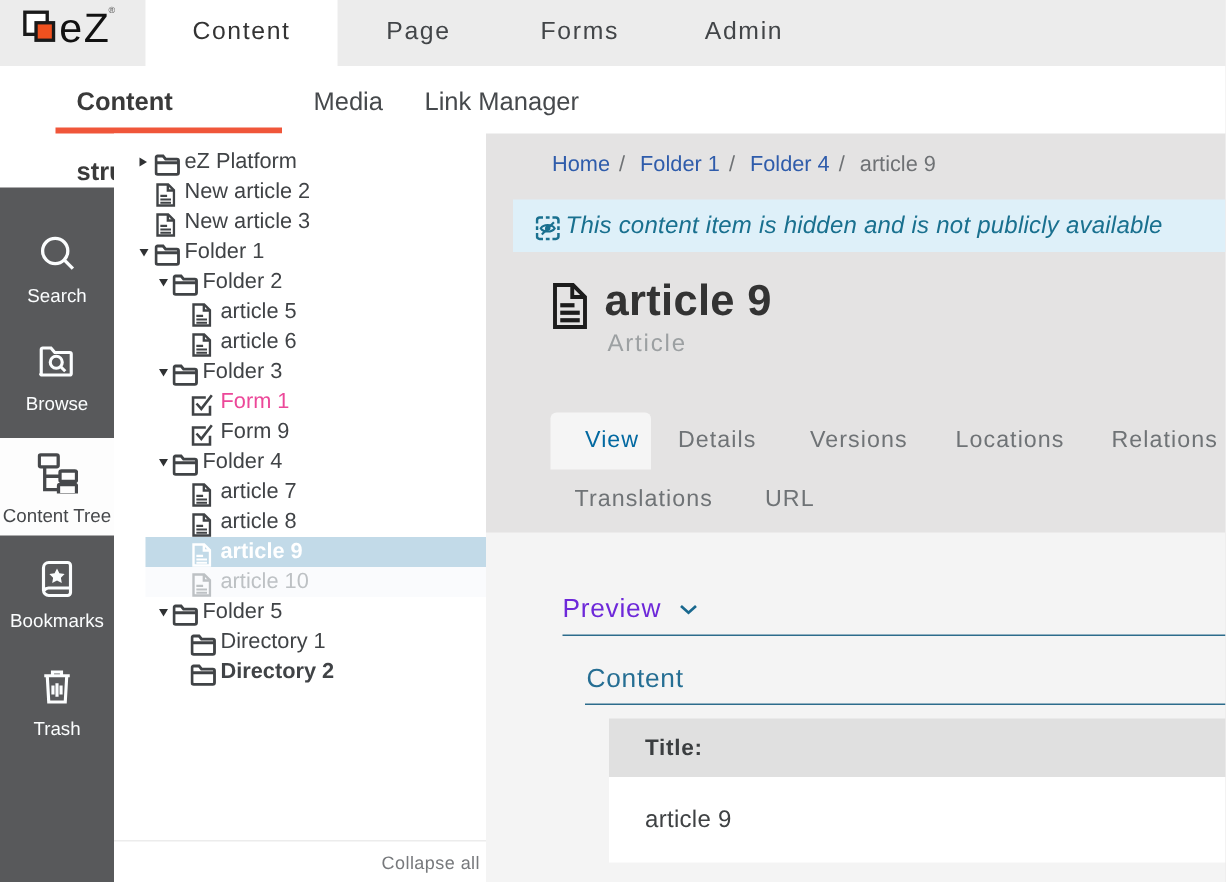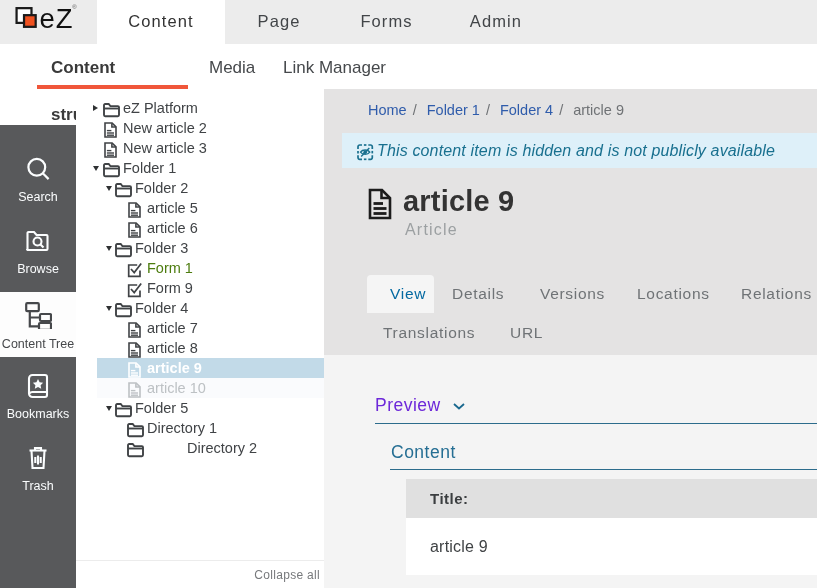--- a/index.html
+++ b/index.html
@@ -224,21 +224,21 @@
       </span>
       <span class="txt" style="left:59px; color:#404346; font-weight:normal;">Folder 3</span>
     </div>
     <div class="trow" style="left:0; top:169px; width:248px;">
       <span style="left:51px; position:absolute; top:2px; line-height:0;">
         <svg width="15" height="16" viewBox="0 0 15 16" fill="none" stroke="#404346" stroke-width="1.7">
           <path d="M13,8.5 v5.8 H1.7 V3 h8.5"></path>
           <path d="M4,7 l3.2,3.6 L14.2,1.5"></path>
         </svg>
       </span>
-      <span class="txt" style="left:71px; color:#4d7c0f; font-weight:normal;">Form 1</span>
+      <span class="txt" style="left:71px; color:#ec4899; font-weight:normal;">Form 1</span>
     </div>
     <div class="trow" style="left:0; top:189px; width:248px;">
       <span style="left:51px; position:absolute; top:2px; line-height:0;">
         <svg width="15" height="16" viewBox="0 0 15 16" fill="none" stroke="#404346" stroke-width="1.7">
           <path d="M13,8.5 v5.8 H1.7 V3 h8.5"></path>
           <path d="M4,7 l3.2,3.6 L14.2,1.5"></path>
         </svg>
       </span>
       <span class="txt" style="left:71px; color:#404346; font-weight:normal;">Form 9</span>
     </div>
@@ -321,21 +321,21 @@
       </span>
       <span class="txt" style="left:71px; color:#404346; font-weight:normal;">Directory 1</span>
     </div>
     <div class="trow" style="left:0; top:349px; width:248px;">
       <span style="left:51px; position:absolute; top:2px; line-height:0;">
         <svg width="17" height="16" viewBox="0 0 17 16" fill="none" stroke="#404346" stroke-width="1.9">
           <path d="M1,13 V3.1 A1.1,1.1 0 0 1 2.1,2 h3.6 l1.7,2.1 h7.5 A1.1,1.1 0 0 1 16,5.2 V13 a1.2,1.2 0 0 1 -1.2,1.2 H2.2 A1.2,1.2 0 0 1 1,13 z"></path>
           <line x1="1" y1="6.5" x2="16" y2="6.5"></line>
         </svg>
       </span>
-      <span class="txt" style="left:71px; color:#404346; font-weight:normal;margin-left:40px;">Directory 2</span>
+      <span class="txt" style="left:71px; color:#404346; font-weight:bold;">Directory 2</span>
     </div>
     <div id="collapse">
       <span>Collapse all</span>
     </div>
   </div>
 
 <div id="main" class="abs">
   <div id="breadcrumb"><a>Home</a><span class="sep">/</span><a>Folder 1</a><span class="sep">/</span><a>Folder 4</a><span class="sep">/</span><span>article 9</span></div>
   <div id="alert">
     <svg width="36" height="17" viewBox="0 0 36 17" fill="none" stroke="#19708f">

